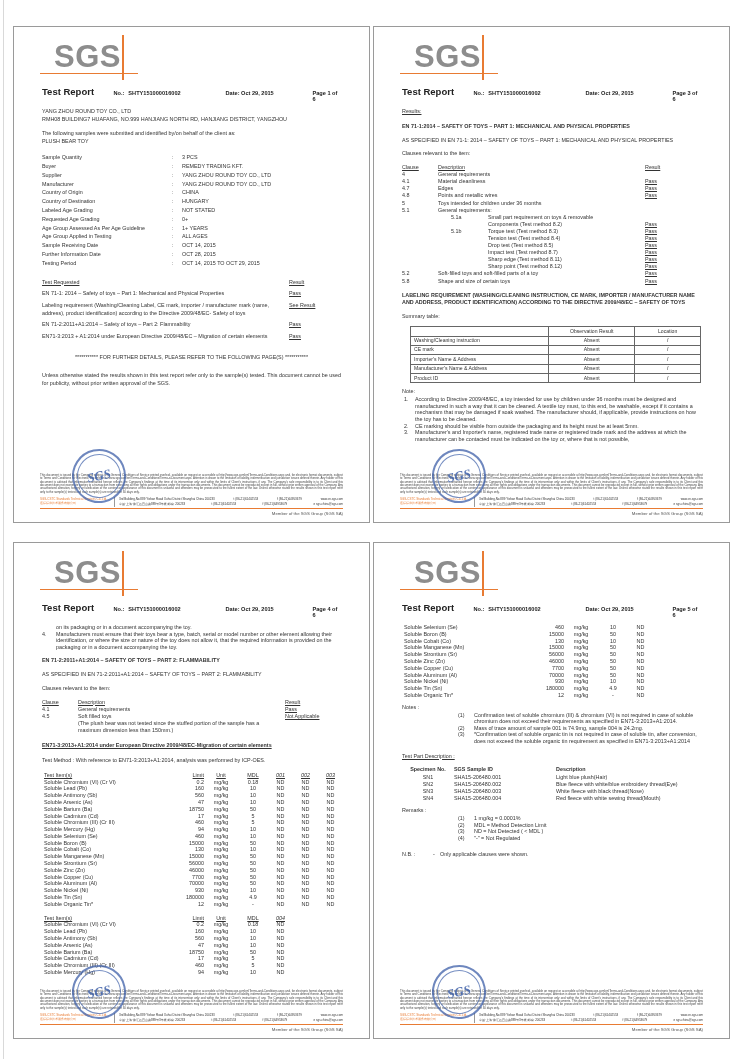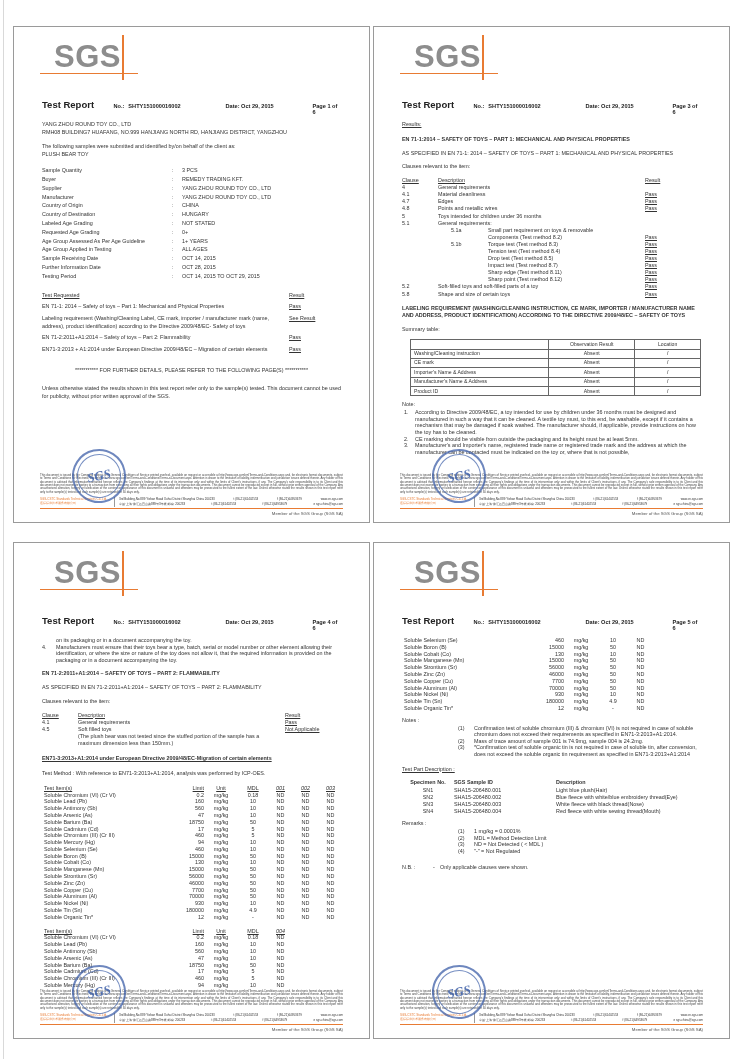--- a/index.html
+++ b/index.html
@@ -11,21 +11,21 @@
               grid-template-columns:357px 357px; grid-template-rows:497px 497px;
               column-gap:3px; row-gap:19px; }
   .page { position:relative; background:#fff; border:1px solid #9a9a9a; overflow:hidden; }
 
   
   .hdr { padding:13px 28px 0 28px; }
   .logo { position:relative; display:inline-block; margin-left:12px; }
   .logo-sgs { font-size:31px; font-weight:bold; color:#8d8d8d; line-height:33px; letter-spacing:0.5px; }
   .logo-v { position:absolute; right:-3px; top:-5px; width:1.5px; height:45px; background:#e87b33; }
   .logo-h { position:absolute; left:-14px; right:-17px; bottom:-1px; height:1.5px; background:#e87b33; }
-  .trow { display:flex; align-items:baseline; margin-top:26px; font-size:5.6px; font-weight:bold; color:#222; }
+  .trow { display:flex; align-items:baseline; margin-top:13px; font-size:5.6px; font-weight:bold; color:#222; }
   .t-title { font-size:9.5px; width:74px; }
   .t-no { width:116px; } .t-no .val { margin-left:4px; }
   .t-date { width:90px; }
   .t-page { margin-left:auto; }
 
   .page-body { margin:6px 28px 0 28px; font-size:5.4px; line-height:1.45; }
 
   
   .addr-block { line-height:1.4; }
   .intro { margin-top:7px; line-height:1.4; }

